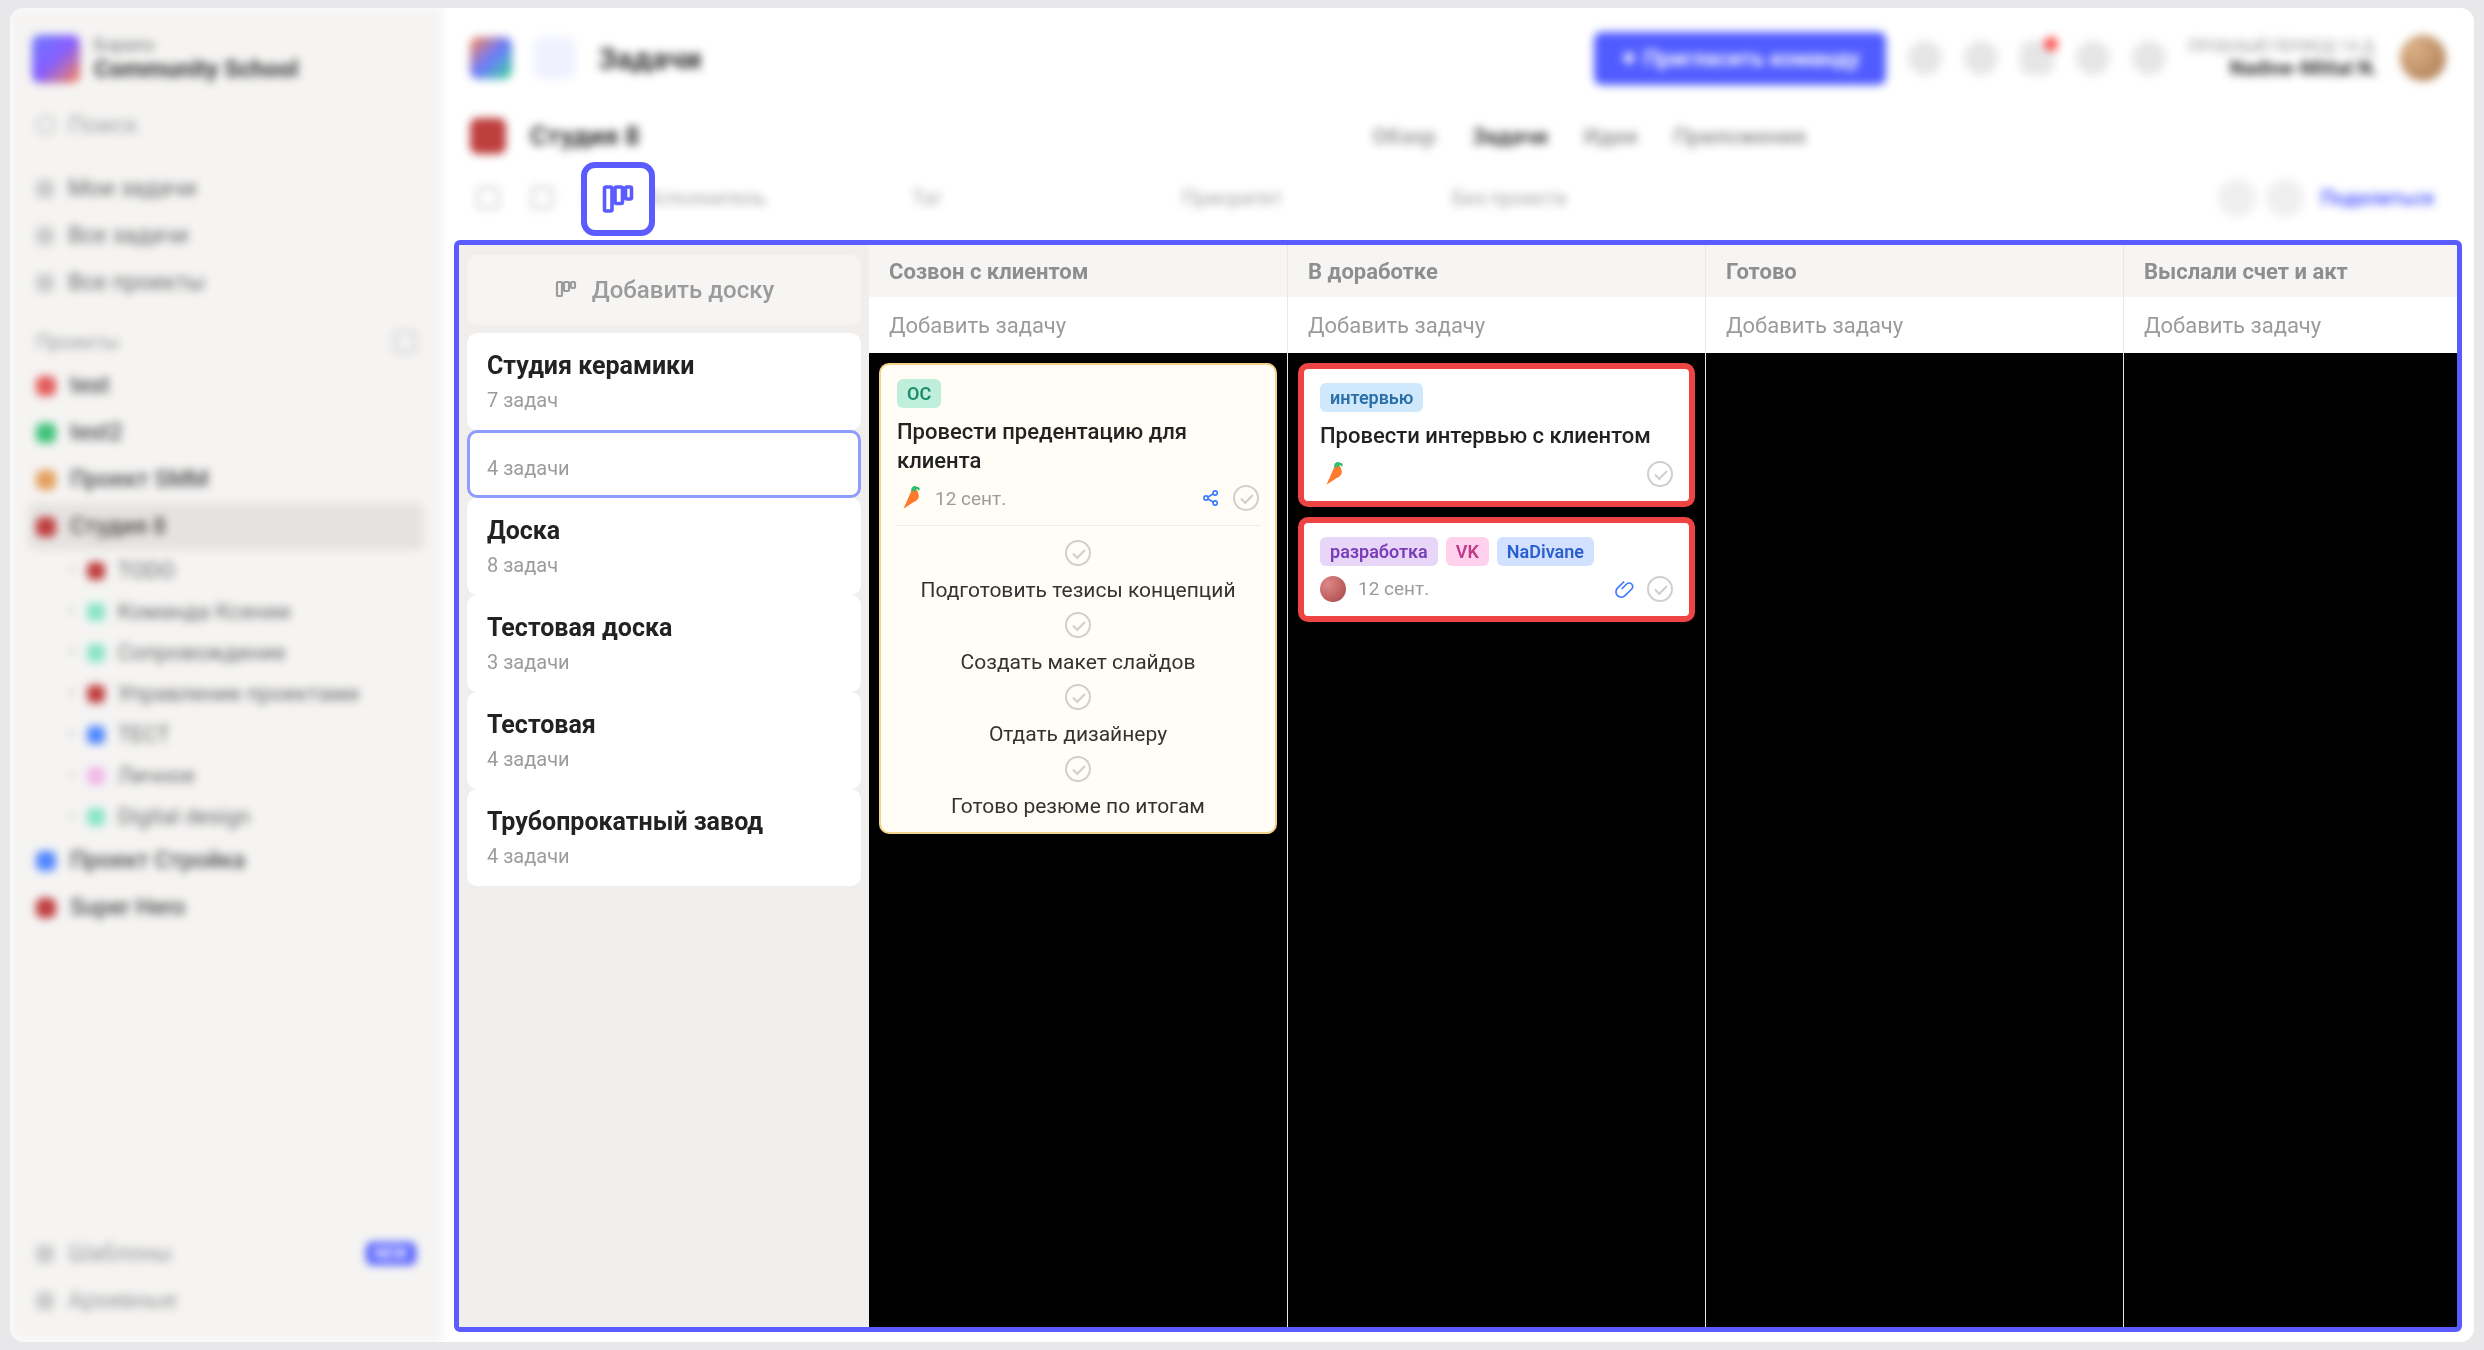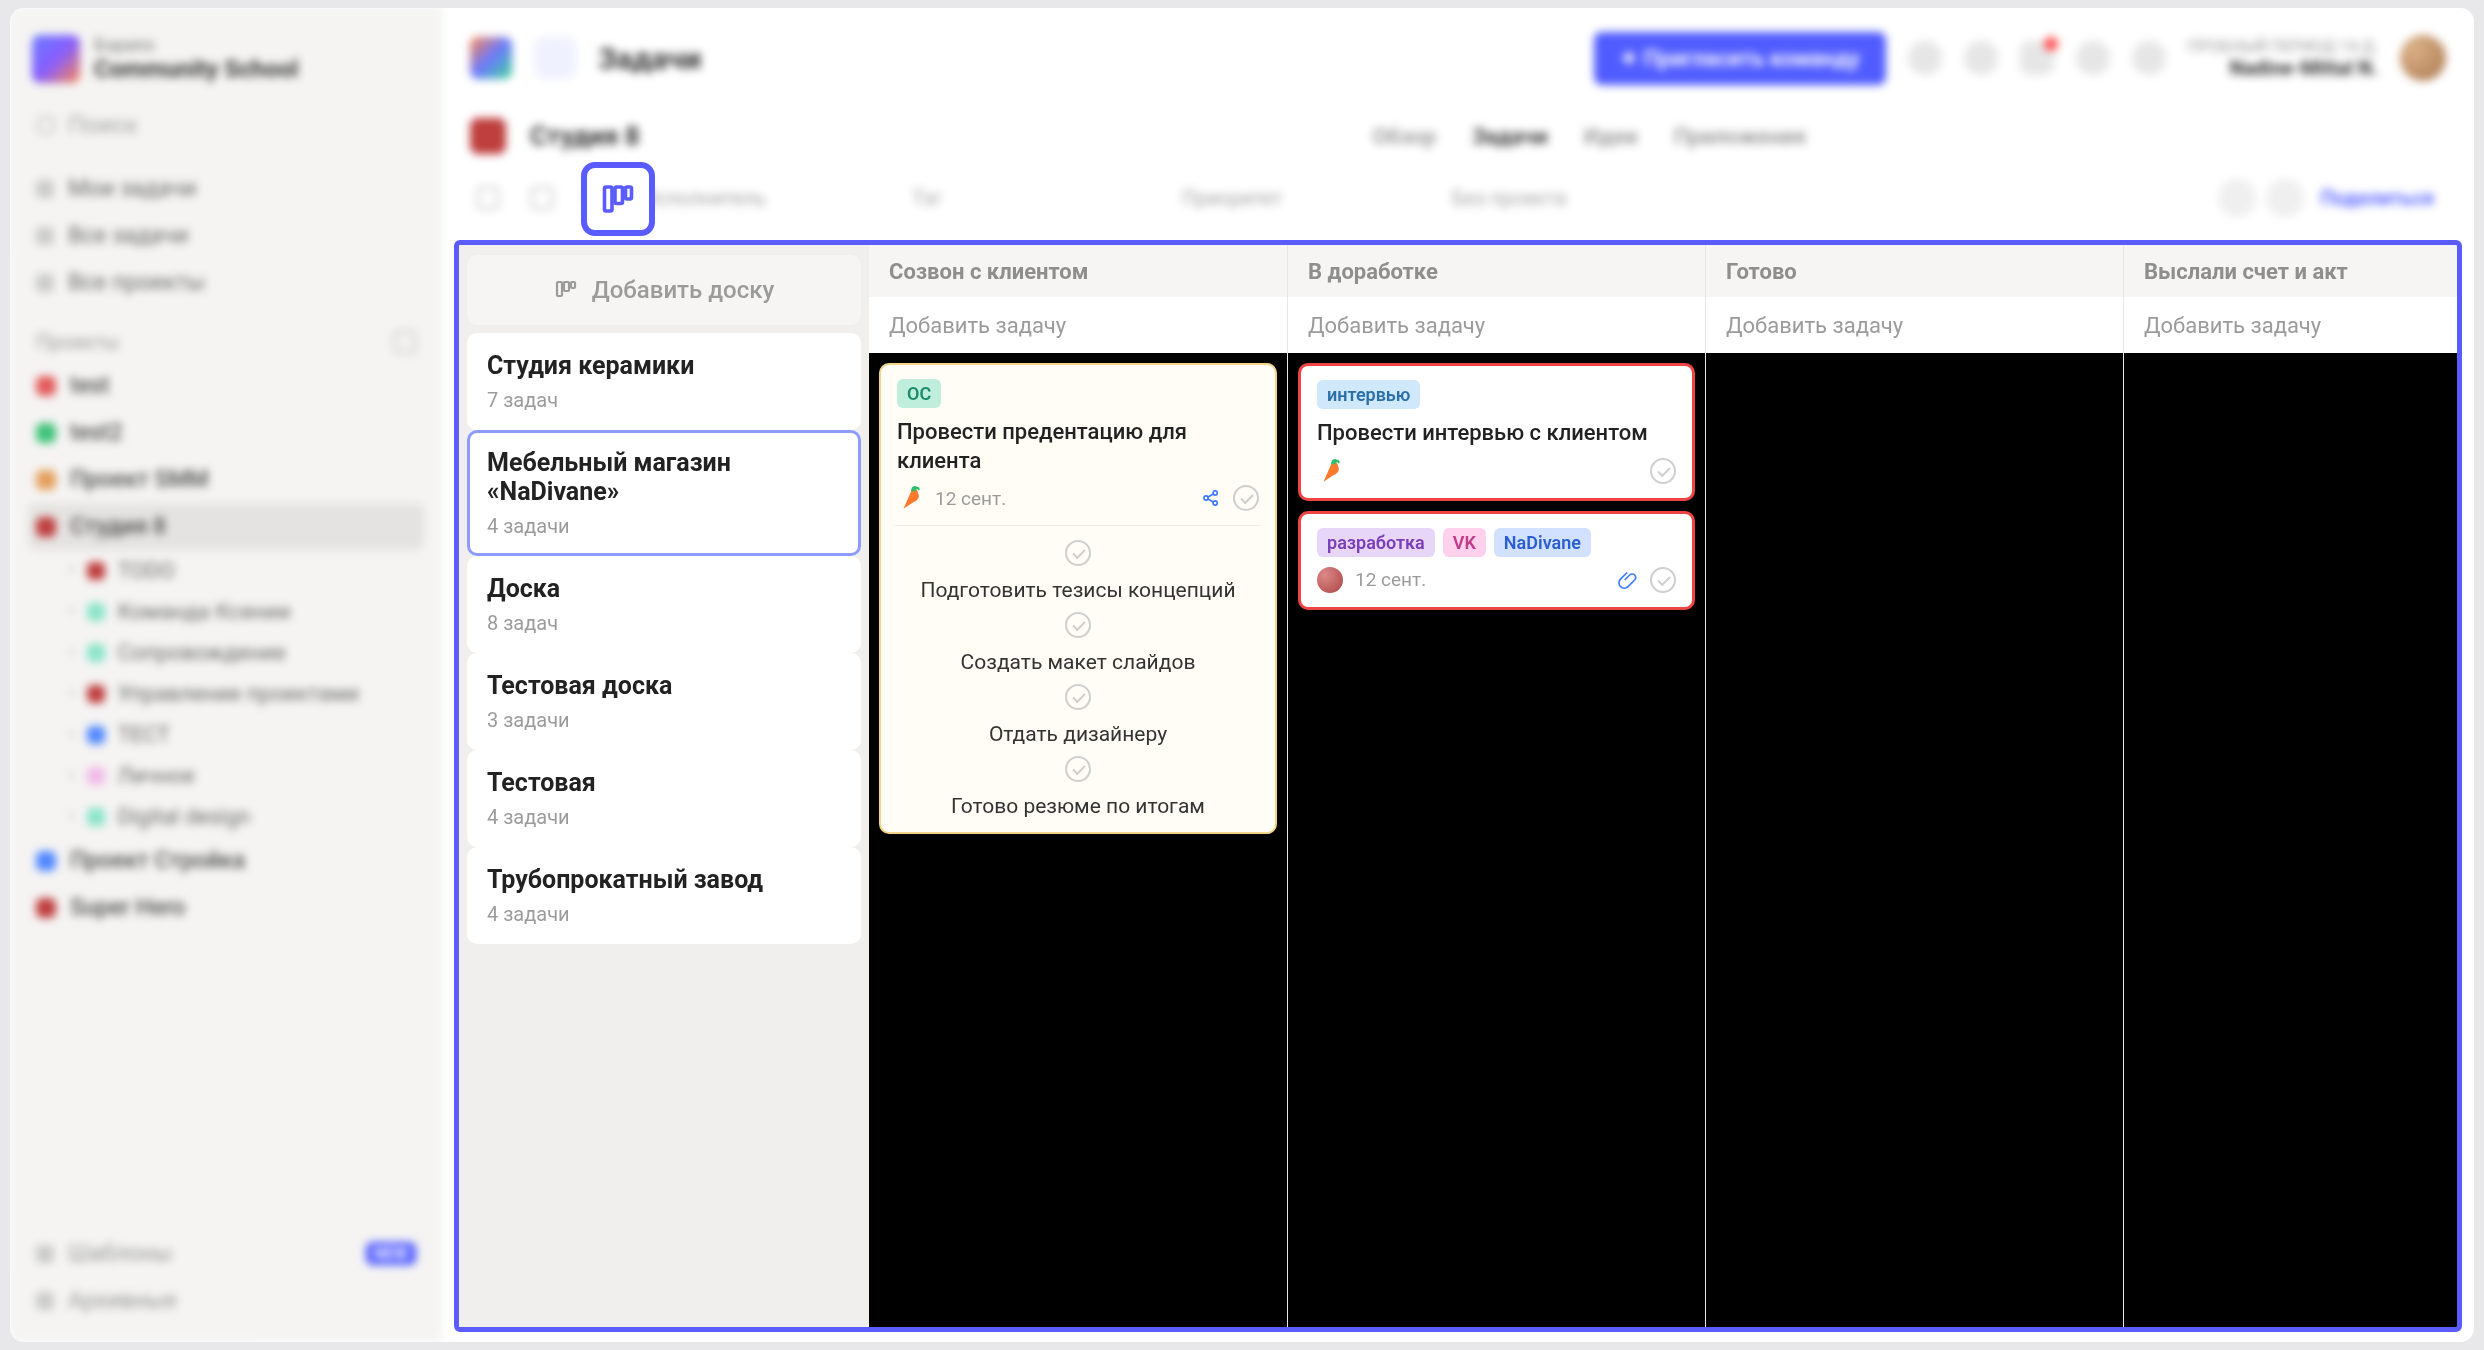--- a/index.html
+++ b/index.html
@@ -196,21 +196,21 @@
     display:flex;align-items:center;
     padding: 0 20px;
     font-size:22px;color:#9b9b9b;
   }
   .kcol-body {
     padding: 10px;
     display:flex;flex-direction:column;gap:10px;
   }
   .card {
     background:#fff;border-radius:10px;
-    border:3px solid #ef4444;
+    border:6px solid #ef4444;
     padding: 14px 16px;
     display:flex;flex-direction:column;gap:10px;
   }
   .card.highlight { border:2px solid #f3d38a; background:#fffdf5; }
   .tags { display:flex;gap:8px;flex-wrap:wrap; }
   .tag {
     font-size:18px;font-weight:600;
     padding: 4px 10px;border-radius:6px;
   }
   .t-oc { background:#bfeedd;color:#1a8e6a;}
@@ -417,21 +417,20 @@
             <rect x="17" y="4" width="4" height="6" rx="1"></rect>
           </svg>
           <span>Добавить доску</span>
         </div>
         <div id="boards-list">
             <div class="board-card">
               <div class="btitle">Студия керамики</div>
               <div class="bcount">7 задач</div>
             </div>
             <div class="board-card selected">
-              <div class="btitle">Мебельный магазин «NaDivane»</div>
               <div class="bcount">4 задачи</div>
             </div>
             <div class="board-card">
               <div class="btitle">Доска</div>
               <div class="bcount">8 задач</div>
             </div>
             <div class="board-card">
               <div class="btitle">Тестовая доска</div>
               <div class="bcount">3 задачи</div>
             </div>

